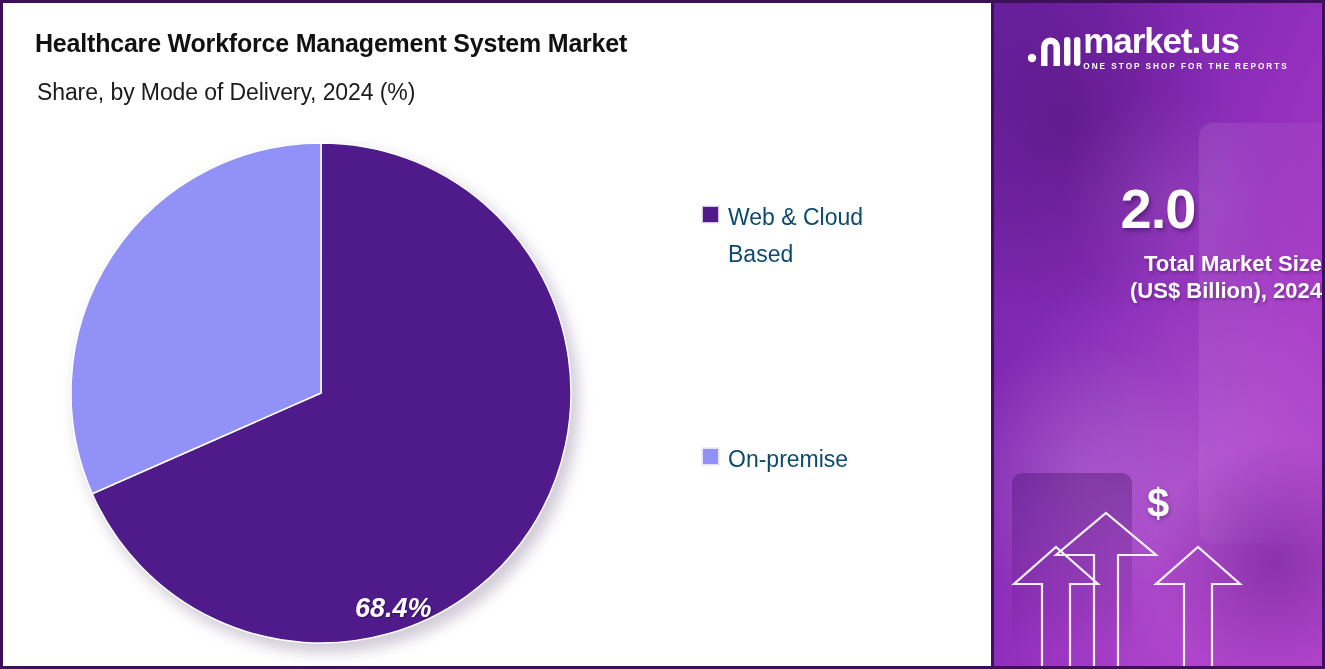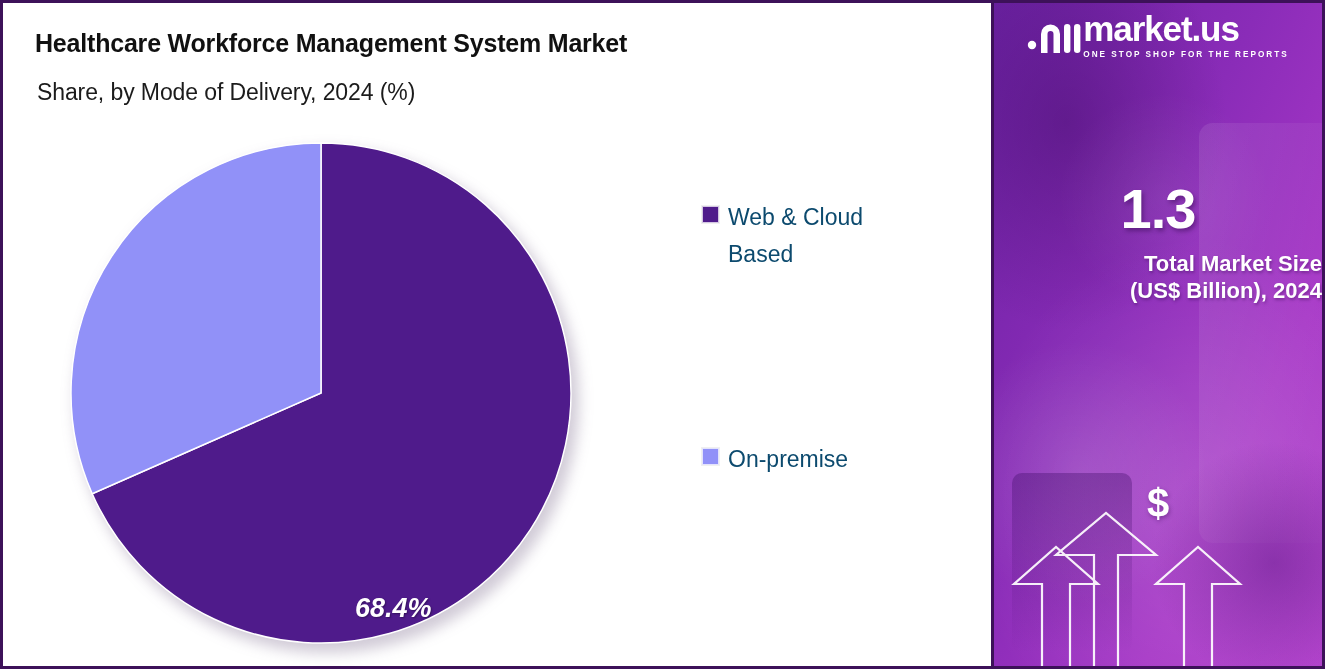--- a/index.html
+++ b/index.html
@@ -96,22 +96,22 @@
            background:radial-gradient(circle, rgba(90,20,130,0.45) 0%, rgba(90,20,130,0) 66%); }
   .tex-c { left:60px; top:90px; width:220px; height:210px;
            background:radial-gradient(circle, rgba(255,255,255,0.08) 0%, rgba(255,255,255,0) 70%); }
   .tex-d { left:205px; top:120px; width:160px; height:420px; border-radius:14px;
            background:linear-gradient(100deg, rgba(255,255,255,0.09), rgba(255,255,255,0)); }
   .tex-e { left:18px; top:470px; width:120px; height:180px; border-radius:10px;
            background:linear-gradient(180deg, rgba(60,10,100,0.35), rgba(60,10,100,0)); }
 
   
   .logo-row {
-    position:absolute; left:0; top:8px; width:100%;
-    display:flex; align-items:center; justify-content:center; 
+    position:absolute; left:0; top:20px; width:100%;
+    display:flex; align-items:flex-end; justify-content:center; 
   }
   .logo-mark { width:56px; height:46px; flex:0 0 auto; }
   .logo-textblock { display:flex; flex-direction:column; align-items:flex-start; }
   .logo-word {
     font-size:35px; font-weight:bold; color:#ffffff;
     letter-spacing:-1.1px; line-height:1; white-space:nowrap;
   }
   .logo-tag {
     font-size:8.2px; font-weight:bold; color:#ffffff;
     letter-spacing:2.0px; margin-top:4px; white-space:nowrap;
@@ -188,21 +188,21 @@
         <rect x="37" y="12" width="6.4" height="29" rx="3.2" fill="#ffffff"></rect>
         <rect x="47" y="12" width="6.4" height="29" rx="3.2" fill="#ffffff"></rect>
       </svg>
       <div class="logo-textblock">
         <div class="logo-word">market.us</div>
         <div class="logo-tag">ONE STOP SHOP FOR THE REPORTS</div>
       </div>
     </div>
 
     <div class="stat-block block-size">
-      <div class="stat-value">1.3</div>
+      <div class="stat-value">2.0</div>
       <div class="stat-caption">
         <span class="ln">Total Market Size</span>
         <span class="ln">(US$ Billion), 2024</span>
       </div>
     </div>
 
     <div class="stat-block block-cagr">
     </div>
 
     <div class="growth">

